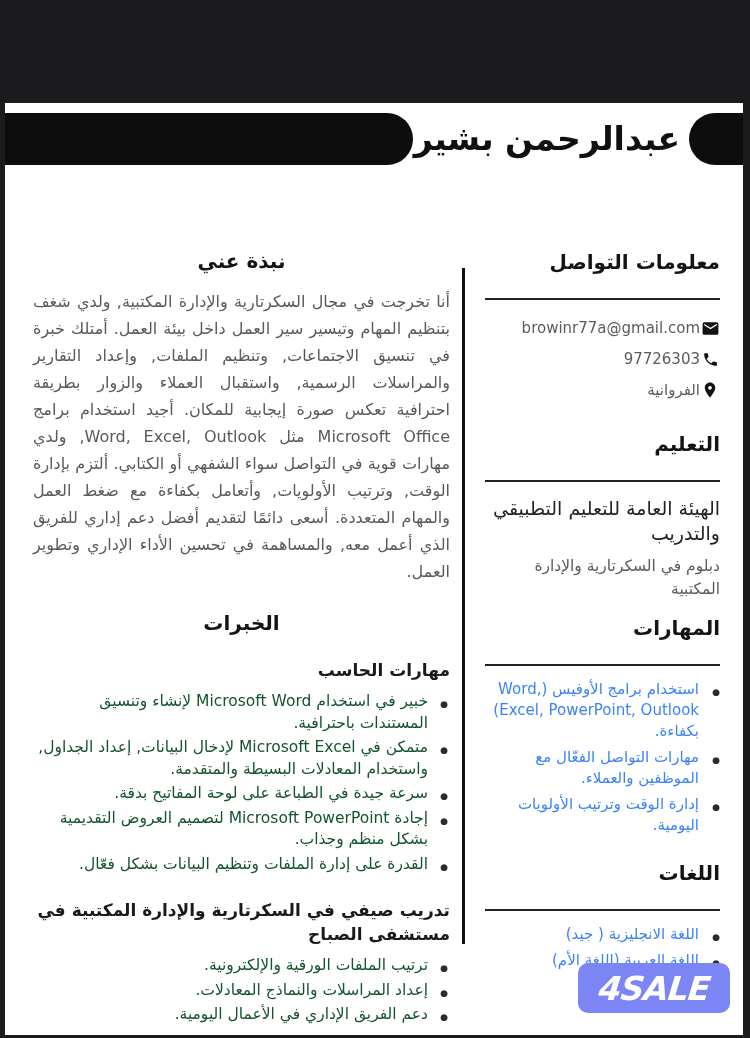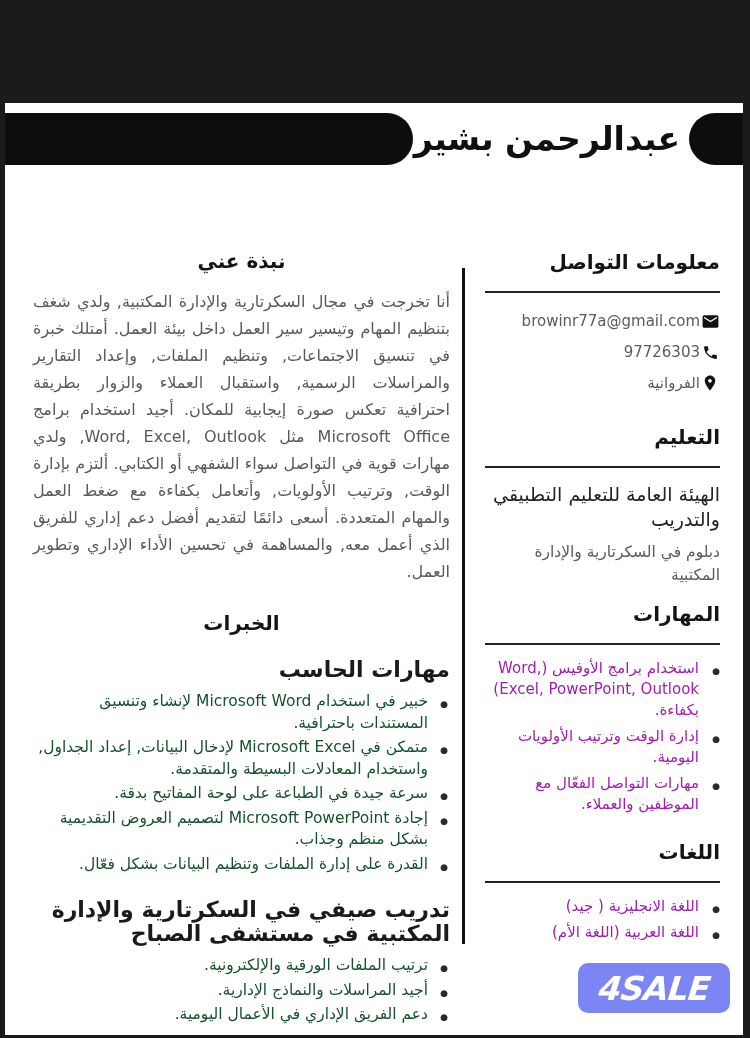--- a/index.html
+++ b/index.html
@@ -32,54 +32,54 @@
   .content{direction:rtl;display:flex;align-items:flex-start;}
   .sidebar{width:278px;box-sizing:border-box;padding:0 23px 0 20px;}
   .main-col{width:457px;box-sizing:border-box;padding:0 15px 0 25px;}
   .divider{
     position:absolute;left:457px;top:165px;width:3px;height:676px;
     background:#101010;
   }
   
   .sec-title{
     font-size:20px;font-weight:700;color:#141414;text-align:right;
-    line-height:22px;padding-bottom:18px;border-bottom:2px solid #222;
+    line-height:22px;padding-bottom:25px;border-bottom:2px solid #222;
   }
   .contact-sec{margin-top:86px;}
   .contact-rows{margin-top:17px;}
   .contact-row{display:flex;align-items:center;margin-bottom:9px;min-height:22px;}
   .contact-row .txt{font-size:15px;color:#5a5b5d;line-height:20px;}
   .cicon{width:20px;height:20px;flex:0 0 20px;display:flex;align-items:center;justify-content:center;}
   .cicon svg{display:block;}
   .edu-sec{margin-top:32px;}
   .edu-inst{margin-top:14px;font-size:19px;font-weight:400;color:#222;
     text-align:right;line-height:25px;}
   .edu-degree{margin-top:9px;font-size:15.5px;color:#5a5b5d;text-align:right;line-height:23px;}
   .skills-sec{margin-top:16px;}
   .side-list{list-style:none;margin:13px 0 0 0;padding:0;}
   .side-list li{
     position:relative;padding-right:21px;text-align:right;
-    font-size:15px;color:#a21caf;line-height:21px;margin-bottom:5px;
+    font-size:15px;color:#3b82f6;line-height:21px;margin-bottom:5px;
   }
   .side-list li::before{
     content:"●";position:absolute;right:0;top:3px;font-size:9px;color:#2b2b2b;
   }
   .lang-sec{margin-top:26px;}
   
   .center-title{
     font-size:20px;font-weight:700;color:#141414;text-align:center;line-height:23px;
   }
   .about-title{margin-top:85px;}
   .about-text{
     margin-top:15px;font-size:16px;color:#58595b;line-height:27px;
     text-align:justify;
   }
   .exp-title{margin-top:27px;}
   .sub-head{
-    margin-top:23px;font-size:22px;font-weight:700;color:#1a1a1a;
+    margin-top:23px;font-size:17px;font-weight:700;color:#1a1a1a;
     text-align:right;line-height:24px;
   }
   .main-list{list-style:none;margin:9px 0 0 0;padding:0;}
   .main-list li{
     position:relative;padding-right:22px;text-align:right;
     font-size:15.5px;color:#14532d;line-height:21.5px;margin-bottom:3px;
   }
   .main-list li::before{
     content:"●";position:absolute;right:2px;top:3px;font-size:9px;color:#2b2b2b;
   }
@@ -145,22 +145,22 @@
         <div class="edu-sec">
           <div class="sec-title">التعليم</div>
           <div class="edu-inst">الهيئة العامة للتعليم التطبيقي والتدريب</div>
           <div class="edu-degree">دبلوم في السكرتارية والإدارة المكتبية</div>
         </div>
 
         <div class="skills-sec">
           <div class="sec-title">المهارات</div>
           <ul class="side-list">
               <li>استخدام برامج الأوفيس (Word, Excel, PowerPoint, Outlook) بكفاءة.</li>
+              <li>مهارات التواصل الفعّال مع الموظفين والعملاء.</li>
               <li>إدارة الوقت وترتيب الأولويات اليومية.</li>
-              <li>مهارات التواصل الفعّال مع الموظفين والعملاء.</li>
             </ul>
         </div>
 
         <div class="lang-sec">
           <div class="sec-title">اللغات</div>
           <ul class="side-list">
               <li>اللغة الانجليزية ( جيد)</li>
               <li>اللغة العربية  (اللغة الأم)</li>
             </ul>
         </div>
@@ -182,21 +182,21 @@
               <li>سرعة جيدة في الطباعة على لوحة المفاتيح بدقة.</li>
               <li>إجادة Microsoft PowerPoint لتصميم العروض التقديمية بشكل منظم وجذاب.</li>
               <li>القدرة على إدارة الملفات وتنظيم البيانات بشكل فعّال.</li>
             </ul>
         </div>
 
         <div>
           <div class="sub-head">تدريب صيفي في السكرتارية والإدارة المكتبية في مستشفى الصباح</div>
           <ul class="main-list">
               <li>ترتيب الملفات الورقية والإلكترونية.</li>
-              <li>أجيد المراسلات والنماذج الإدارية.</li>
+              <li>إعداد المراسلات والنماذج المعادلات.</li>
               <li>دعم الفريق الإداري في الأعمال اليومية.</li>
             </ul>
         </div>
 
       </div>
     </div>
 
     <div class="brand-logo">
       <span>4SALE</span>
     </div>

